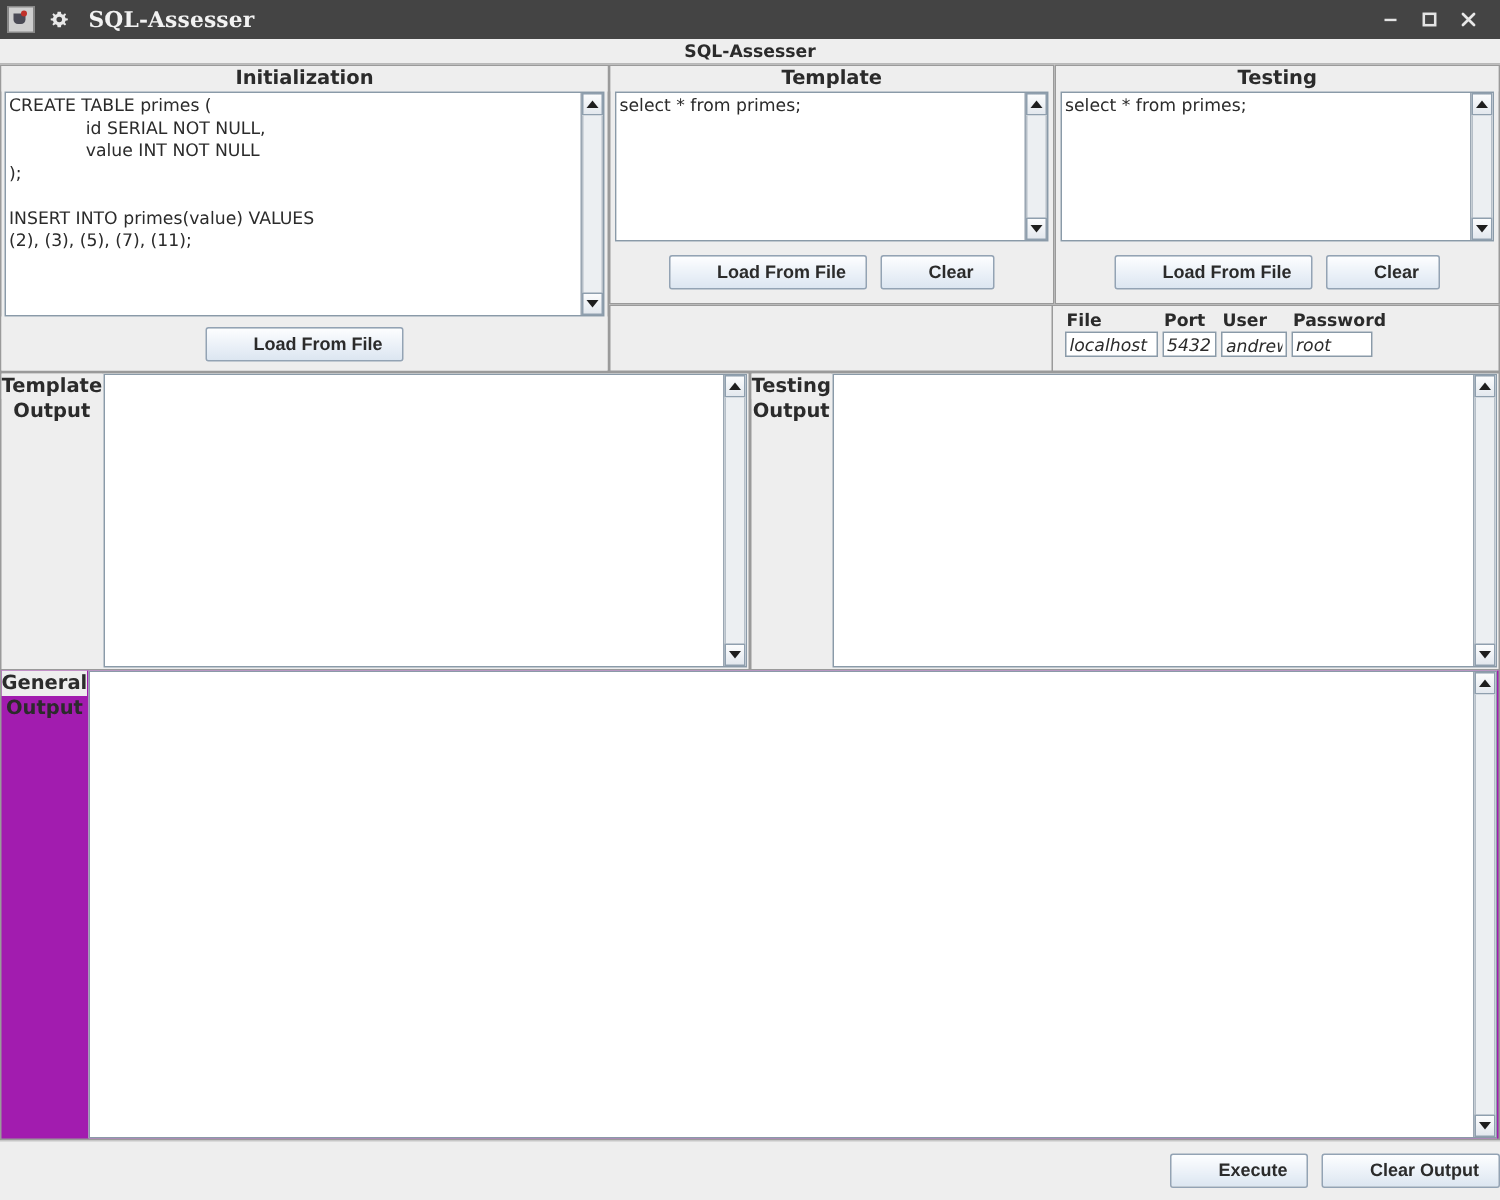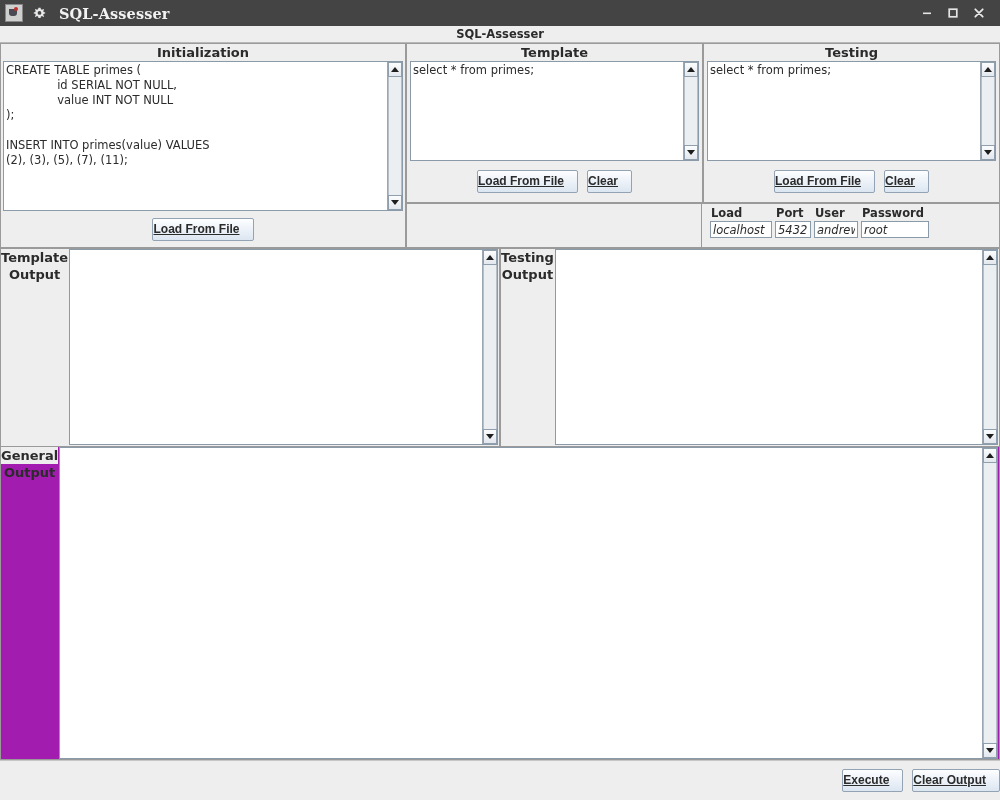--- a/index.html
+++ b/index.html
@@ -170,26 +170,25 @@
   .arrow-dn { border-top: 5px solid #1e1e1e; }
 
   
   .btn {
     background: linear-gradient(#fdfeff 0%, #eef3f9 45%, #dce6f1 100%);
     border: 1px solid #93a3b4;
     border-radius: 2px;
     font-size: 12px;
     font-weight: bold;
     color: #2b2b2b;
-    padding: 3px 13px 4px 0;
+    padding: 3px 13px 4px 31px;
     box-sizing: border-box;
     white-space: nowrap;
     cursor: default;
     line-height: 14px;
-    text-decoration: underline;
   }
   .btn-row {
     display: flex;
     align-items: center;
     justify-content: center;
     gap: 9px;
   }
 
   
   .top-region {
@@ -295,21 +294,21 @@
     border: 1px solid #8a9aa8;
     padding: 1px 2px;
     height: 17px;
     box-sizing: border-box;
     outline: none;
     font-style: italic;
   }
   .cf-host input { width: 62px; }
   .cf-port input { width: 36px; }
   .cf-user input { width: 44px; }
-  .cf-pass input { width: 68px; }
+  .cf-pass input { width: 54px; }
 
   
   .out-region {
     flex: 0 0 199px;
     height: 199px;
     display: flex;
     box-sizing: border-box;
   }
   .out-panel {
     flex: 1 1 0;
@@ -453,21 +452,21 @@
             <button class="btn">Clear</button>
           </div>
         </div>
       </div>
 
       <div class="conn-row">
         <div class="conn-panel"></div>
         <div class="conn-panel2">
           <div class="conn-fields">
             <div class="conn-field cf-host">
-              <span class="cf-label">Load</span>
+              <span class="cf-label">File</span>
               <input type="text" value="localhost" style="">
             </div>
             <div class="conn-field cf-port">
               <span class="cf-label">Port</span>
               <input type="text" value="5432" style="">
             </div>
             <div class="conn-field cf-user">
               <span class="cf-label">User</span>
               <input type="text" value="andrew" style="">
             </div>

